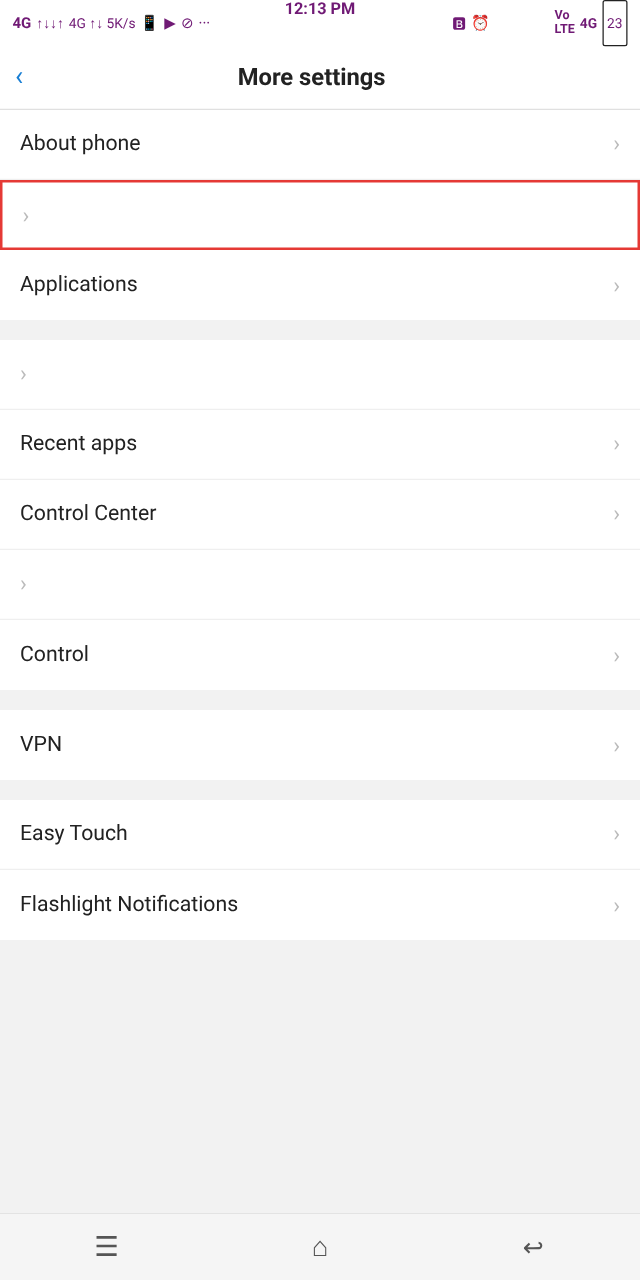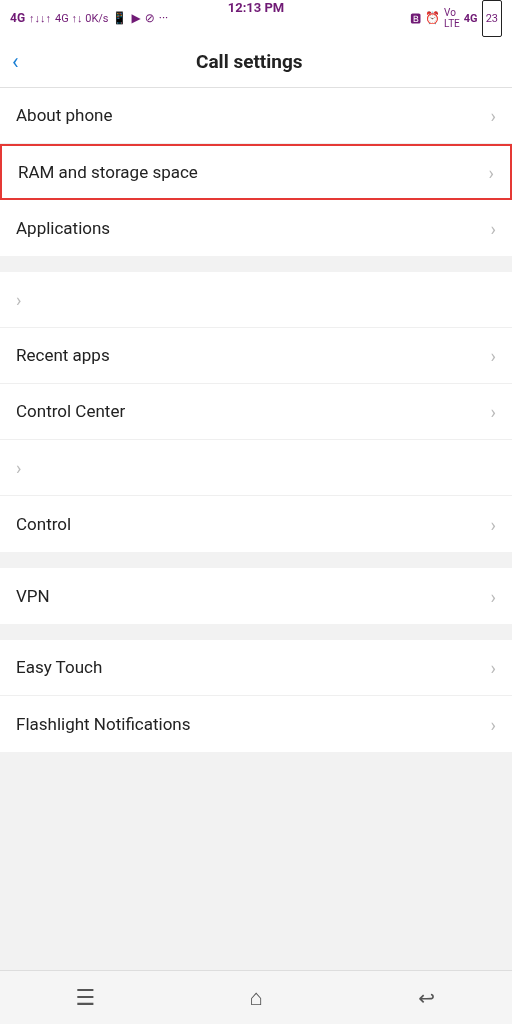--- a/index.html
+++ b/index.html
@@ -153,54 +153,51 @@
       height: 70px;
     }
   </style>
 </head>
 <body>
 
 <div class="status-bar">
   <div class="status-left">
     <span style="font-size:12px;font-weight:bold;">4G</span>
     <span style="font-size:11px;">↑↓↓↑</span>
-    <span style="font-size:11px;">4G ↑↓ 0K/s</span>
+    <span style="font-size:11px;">4G ↑↓ 5K/s</span>
     <span style="font-size:12px;">📱</span>
     <span style="font-size:12px;">▶</span>
     <span style="font-size:12px;">⊘</span>
     <span style="font-size:12px;">···</span>
   </div>
   <div class="status-time">12:13 PM</div>
   <div class="status-right">
     <span style="font-size:12px;">🅱</span>
     <span style="font-size:12px;">⏰</span>
-    <span style="font-size:10px;font-weight:normal;">Vo<br>LTE</span>
+    <span style="font-size:10px;font-weight:bold;margin-left:48px;">Vo<br>LTE</span>
     <span style="font-size:11px;font-weight:bold;">4G</span>
     <span style="font-size:11px;border:1.5px solid #222;padding:11px 3px;border-radius:2px;">23</span>
   </div>
 </div>
 
 <div class="header">
   <span class="back-btn">‹</span>
-  <span class="header-title">Call settings</span>
+  <span class="header-title">More settings</span>
 </div>
 
 <div>
 
   <div class="settings-section">
     <div class="settings-item">
       <div class="item-content">
         <span class="item-label">About phone</span>
       </div>
       <span class="chevron">›</span>
     </div>
     <div class="settings-item highlighted">
-      <div class="item-content">
-        <span class="item-label">RAM and storage space</span>
-      </div>
       <span class="chevron">›</span>
     </div>
     <div class="settings-item">
       <div class="item-content">
         <span class="item-label">Applications</span>
       </div>
       <span class="chevron">›</span>
     </div>
   </div>
 

